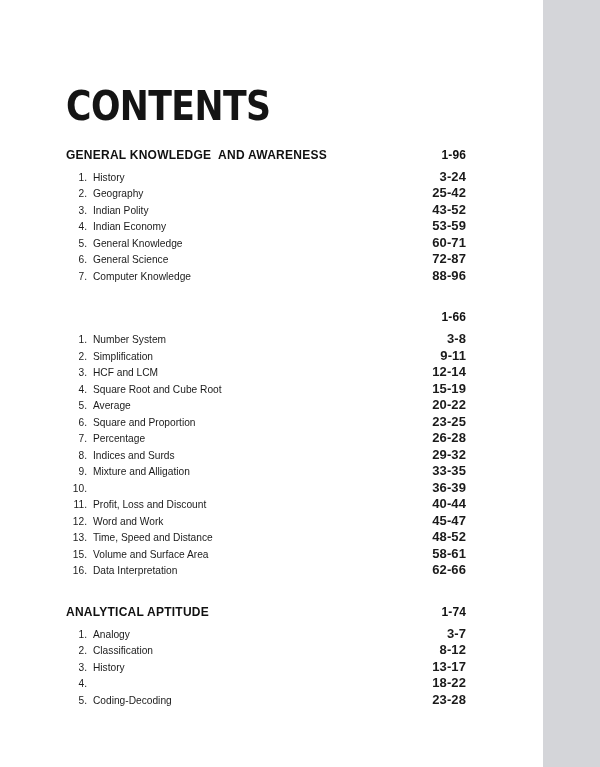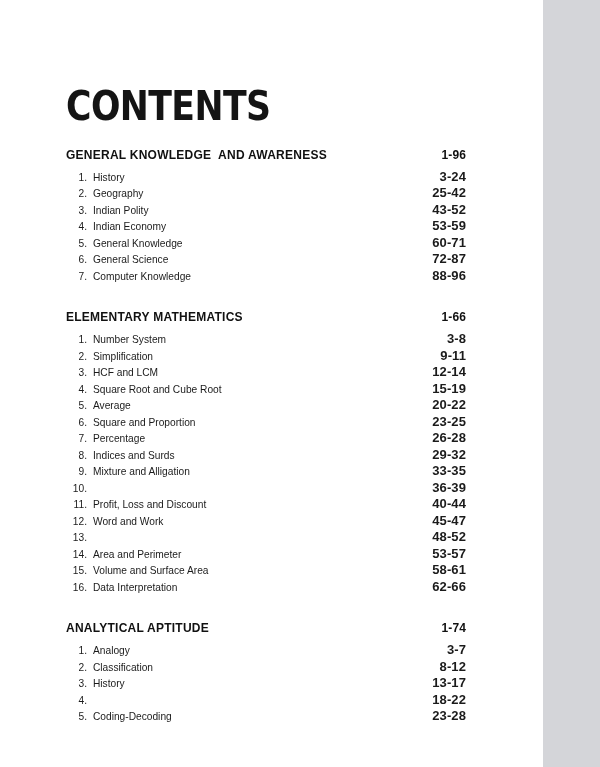--- a/index.html
+++ b/index.html
@@ -162,21 +162,20 @@
             <span class="chapter-pages">72-87</span>
           </div>
           <div class="chapter-row">
             <span class="chapter-num">7.</span>
             <span class="chapter-name">Computer Knowledge</span>
             <span class="chapter-pages">88-96</span>
           </div>
         </div>
         <div class="toc-section">
           <div class="section-header-row">
-            <span class="section-title">ELEMENTARY MATHEMATICS</span>
             <span class="section-pages">1-66</span>
           </div>
           <div class="chapter-row">
             <span class="chapter-num">1.</span>
             <span class="chapter-name">Number System</span>
             <span class="chapter-pages">3-8</span>
           </div>
           <div class="chapter-row">
             <span class="chapter-num">2.</span>
             <span class="chapter-name">Simplification</span>
@@ -226,26 +225,22 @@
             <span class="chapter-name">Profit, Loss and Discount</span>
             <span class="chapter-pages">40-44</span>
           </div>
           <div class="chapter-row">
             <span class="chapter-num">12.</span>
             <span class="chapter-name">Word and Work</span>
             <span class="chapter-pages">45-47</span>
           </div>
           <div class="chapter-row">
             <span class="chapter-num">13.</span>
+            <span class="chapter-name">Time, Speed and Distance</span>
             <span class="chapter-pages">48-52</span>
-          </div>
-          <div class="chapter-row">
-            <span class="chapter-num">14.</span>
-            <span class="chapter-name">Area and Perimeter</span>
-            <span class="chapter-pages">53-57</span>
           </div>
           <div class="chapter-row">
             <span class="chapter-num">15.</span>
             <span class="chapter-name">Volume and Surface Area</span>
             <span class="chapter-pages">58-61</span>
           </div>
           <div class="chapter-row">
             <span class="chapter-num">16.</span>
             <span class="chapter-name">Data Interpretation</span>
             <span class="chapter-pages">62-66</span>

